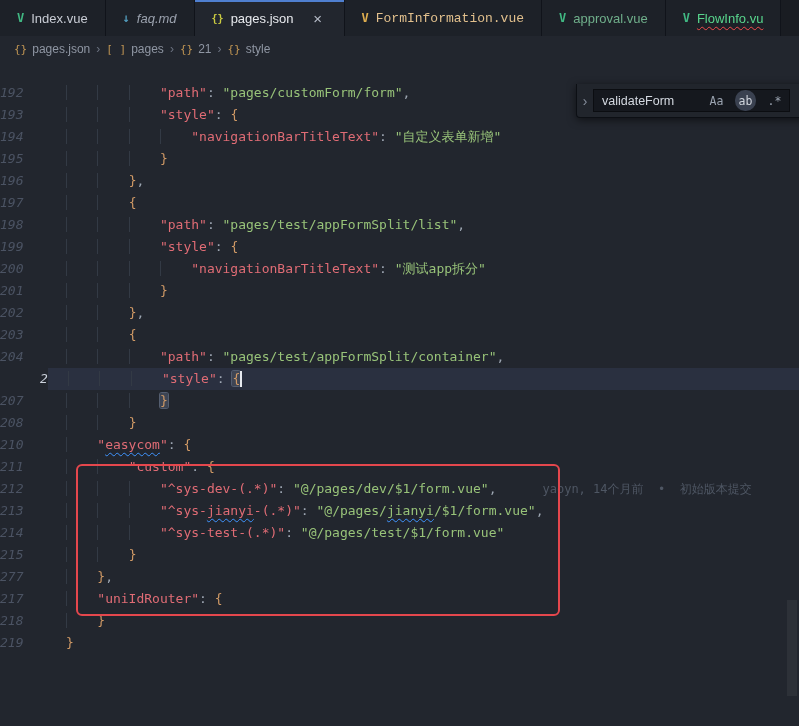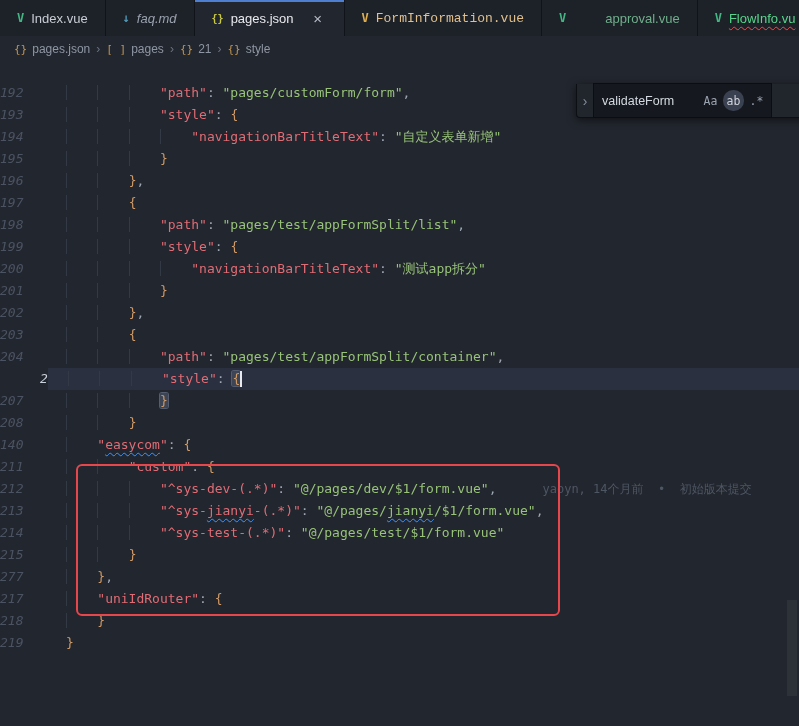--- a/index.html
+++ b/index.html
@@ -135,24 +135,24 @@
     display: flex; align-items: center;
     padding-right: 6px;
     z-index: 10;
   }
   .find-toggle {
     width: 16px; height: 100%;
     display: flex; align-items: center; justify-content: center;
     color: #868e9c; font-size: 14px; cursor: pointer;
   }
   .find-input {
-    display: flex; align-items: center; gap: 2px;
+    display: flex; align-items: center; gap: 8px;
     background: #15181e;
     border: 1px solid #0b0d11;
-    height: 35px;
+    height: 23px;
     padding: 0 4px 0 8px;
   }
   .find-input input {
     background: transparent; border: none; outline: none;
     color: #d4d9e1; font-size: 12.5px; width: 96px;
     font-family: "Liberation Sans", sans-serif;
   }
   .find-opt {
     min-width: 21px; height: 21px; border-radius: 3px;
     display: flex; align-items: center; justify-content: center;
@@ -185,21 +185,21 @@
       <span class="tab-glyph json-icon" style="color: rgb(203, 203, 65);">{}</span>
       <span class="tab-label" style="color: rgb(232, 234, 238);">pages.json</span>
       <span class="tab-close">×</span>
     </div>
     <div class="tab modified">
       <span class="tab-glyph vue-icon" style="color: rgb(223, 174, 79);">V</span>
       <span class="tab-label" style="color: rgb(226, 192, 141); font-family: Liberation Mono, monospace;">FormInformation.vue</span>
     </div>
     <div class="tab untracked">
       <span class="tab-glyph vue-icon" style="color: rgb(65, 184, 131);">V</span>
-      <span class="tab-label" style="color: rgb(111, 174, 138); margin-left: 32px;">approval.vue</span>
+      <span class="tab-label" style="color: rgb(111, 174, 138);">approval.vue</span>
     </div>
     <div class="tab untracked-error">
       <span class="tab-glyph vue-icon" style="color: rgb(65, 184, 131);">V</span>
       <span class="tab-label" style="color: rgb(88, 214, 141);">FlowInfo.vu</span>
     </div>
   </div>
 
 <div class="breadcrumbs">
     <span class="crumb">
       <span class="crumb-glyph">{}</span>
@@ -233,21 +233,21 @@
       <div class="row"><div class="gutter">198</div><div class="code"><span class="tk-ws">            </span><span class="tk-k">"path"</span><span class="tk-p">: </span><span class="tk-s">"pages/test/appFormSplit/list"</span><span class="tk-p">,</span></div></div>
       <div class="row"><div class="gutter">199</div><div class="code"><span class="tk-ws">            </span><span class="tk-k">"style"</span><span class="tk-p">: </span><span class="tk-b">{</span></div></div>
       <div class="row"><div class="gutter">200</div><div class="code"><span class="tk-ws">                </span><span class="tk-k">"navigationBarTitleText"</span><span class="tk-p">: </span><span class="tk-s">"测试app拆分"</span></div></div>
       <div class="row"><div class="gutter">201</div><div class="code"><span class="tk-ws">            </span><span class="tk-b">}</span></div></div>
       <div class="row"><div class="gutter">202</div><div class="code"><span class="tk-ws">        </span><span class="tk-b">}</span><span class="tk-p">,</span></div></div>
       <div class="row"><div class="gutter">203</div><div class="code"><span class="tk-ws">        </span><span class="tk-b">{</span></div></div>
       <div class="row"><div class="gutter">204</div><div class="code"><span class="tk-ws">            </span><span class="tk-k">"path"</span><span class="tk-p">: </span><span class="tk-s">"pages/test/appFormSplit/container"</span><span class="tk-p">,</span></div></div>
       <div class="row active"><div class="gutter">205</div><div class="code"><span class="tk-ws">            </span><span class="tk-k">"style"</span><span class="tk-p">: </span><span class="tk-bm">{</span><span class="cursor"></span></div></div>
       <div class="row"><div class="gutter">207</div><div class="code"><span class="tk-ws">            </span><span class="tk-bm">}</span></div></div>
       <div class="row"><div class="gutter">208</div><div class="code"><span class="tk-ws">        </span><span class="tk-b">}</span></div></div>
-      <div class="row"><div class="gutter">140</div><div class="code"><span class="tk-ws">    </span><span class="tk-k">"</span><span class="tk-ksq">easycom</span><span class="tk-k">"</span><span class="tk-p">: </span><span class="tk-b">{</span></div></div>
+      <div class="row"><div class="gutter">210</div><div class="code"><span class="tk-ws">    </span><span class="tk-k">"</span><span class="tk-ksq">easycom</span><span class="tk-k">"</span><span class="tk-p">: </span><span class="tk-b">{</span></div></div>
       <div class="row"><div class="gutter">211</div><div class="code"><span class="tk-ws">        </span><span class="tk-k">"custom"</span><span class="tk-p">: </span><span class="tk-b">{</span></div></div>
       <div class="row"><div class="gutter">212</div><div class="code"><span class="tk-ws">            </span><span class="tk-k">"^sys-dev-(.*)"</span><span class="tk-p">: </span><span class="tk-s">"@/pages/dev/$1/form.vue"</span><span class="tk-p">,</span><span class="tk-blame">yaoyn, 14个月前  •  初始版本提交</span></div></div>
       <div class="row"><div class="gutter">213</div><div class="code"><span class="tk-ws">            </span><span class="tk-k">"^sys-</span><span class="tk-ksq">jianyi</span><span class="tk-k">-(.*)"</span><span class="tk-p">: </span><span class="tk-s">"@/pages/</span><span class="tk-ssq">jianyi</span><span class="tk-s">/$1/form.vue"</span><span class="tk-p">,</span></div></div>
       <div class="row"><div class="gutter">214</div><div class="code"><span class="tk-ws">            </span><span class="tk-k">"^sys-test-(.*)"</span><span class="tk-p">: </span><span class="tk-s">"@/pages/test/$1/form.vue"</span></div></div>
       <div class="row"><div class="gutter">215</div><div class="code"><span class="tk-ws">        </span><span class="tk-b">}</span></div></div>
       <div class="row"><div class="gutter">277</div><div class="code"><span class="tk-ws">    </span><span class="tk-b">}</span><span class="tk-p">,</span></div></div>
       <div class="row"><div class="gutter">217</div><div class="code"><span class="tk-ws">    </span><span class="tk-k">"uniIdRouter"</span><span class="tk-p">: </span><span class="tk-b">{</span></div></div>
       <div class="row"><div class="gutter">218</div><div class="code"><span class="tk-ws">    </span><span class="tk-b">}</span></div></div>
       <div class="row"><div class="gutter">219</div><div class="code"><span class="tk-b">}</span></div></div>
     </div>

